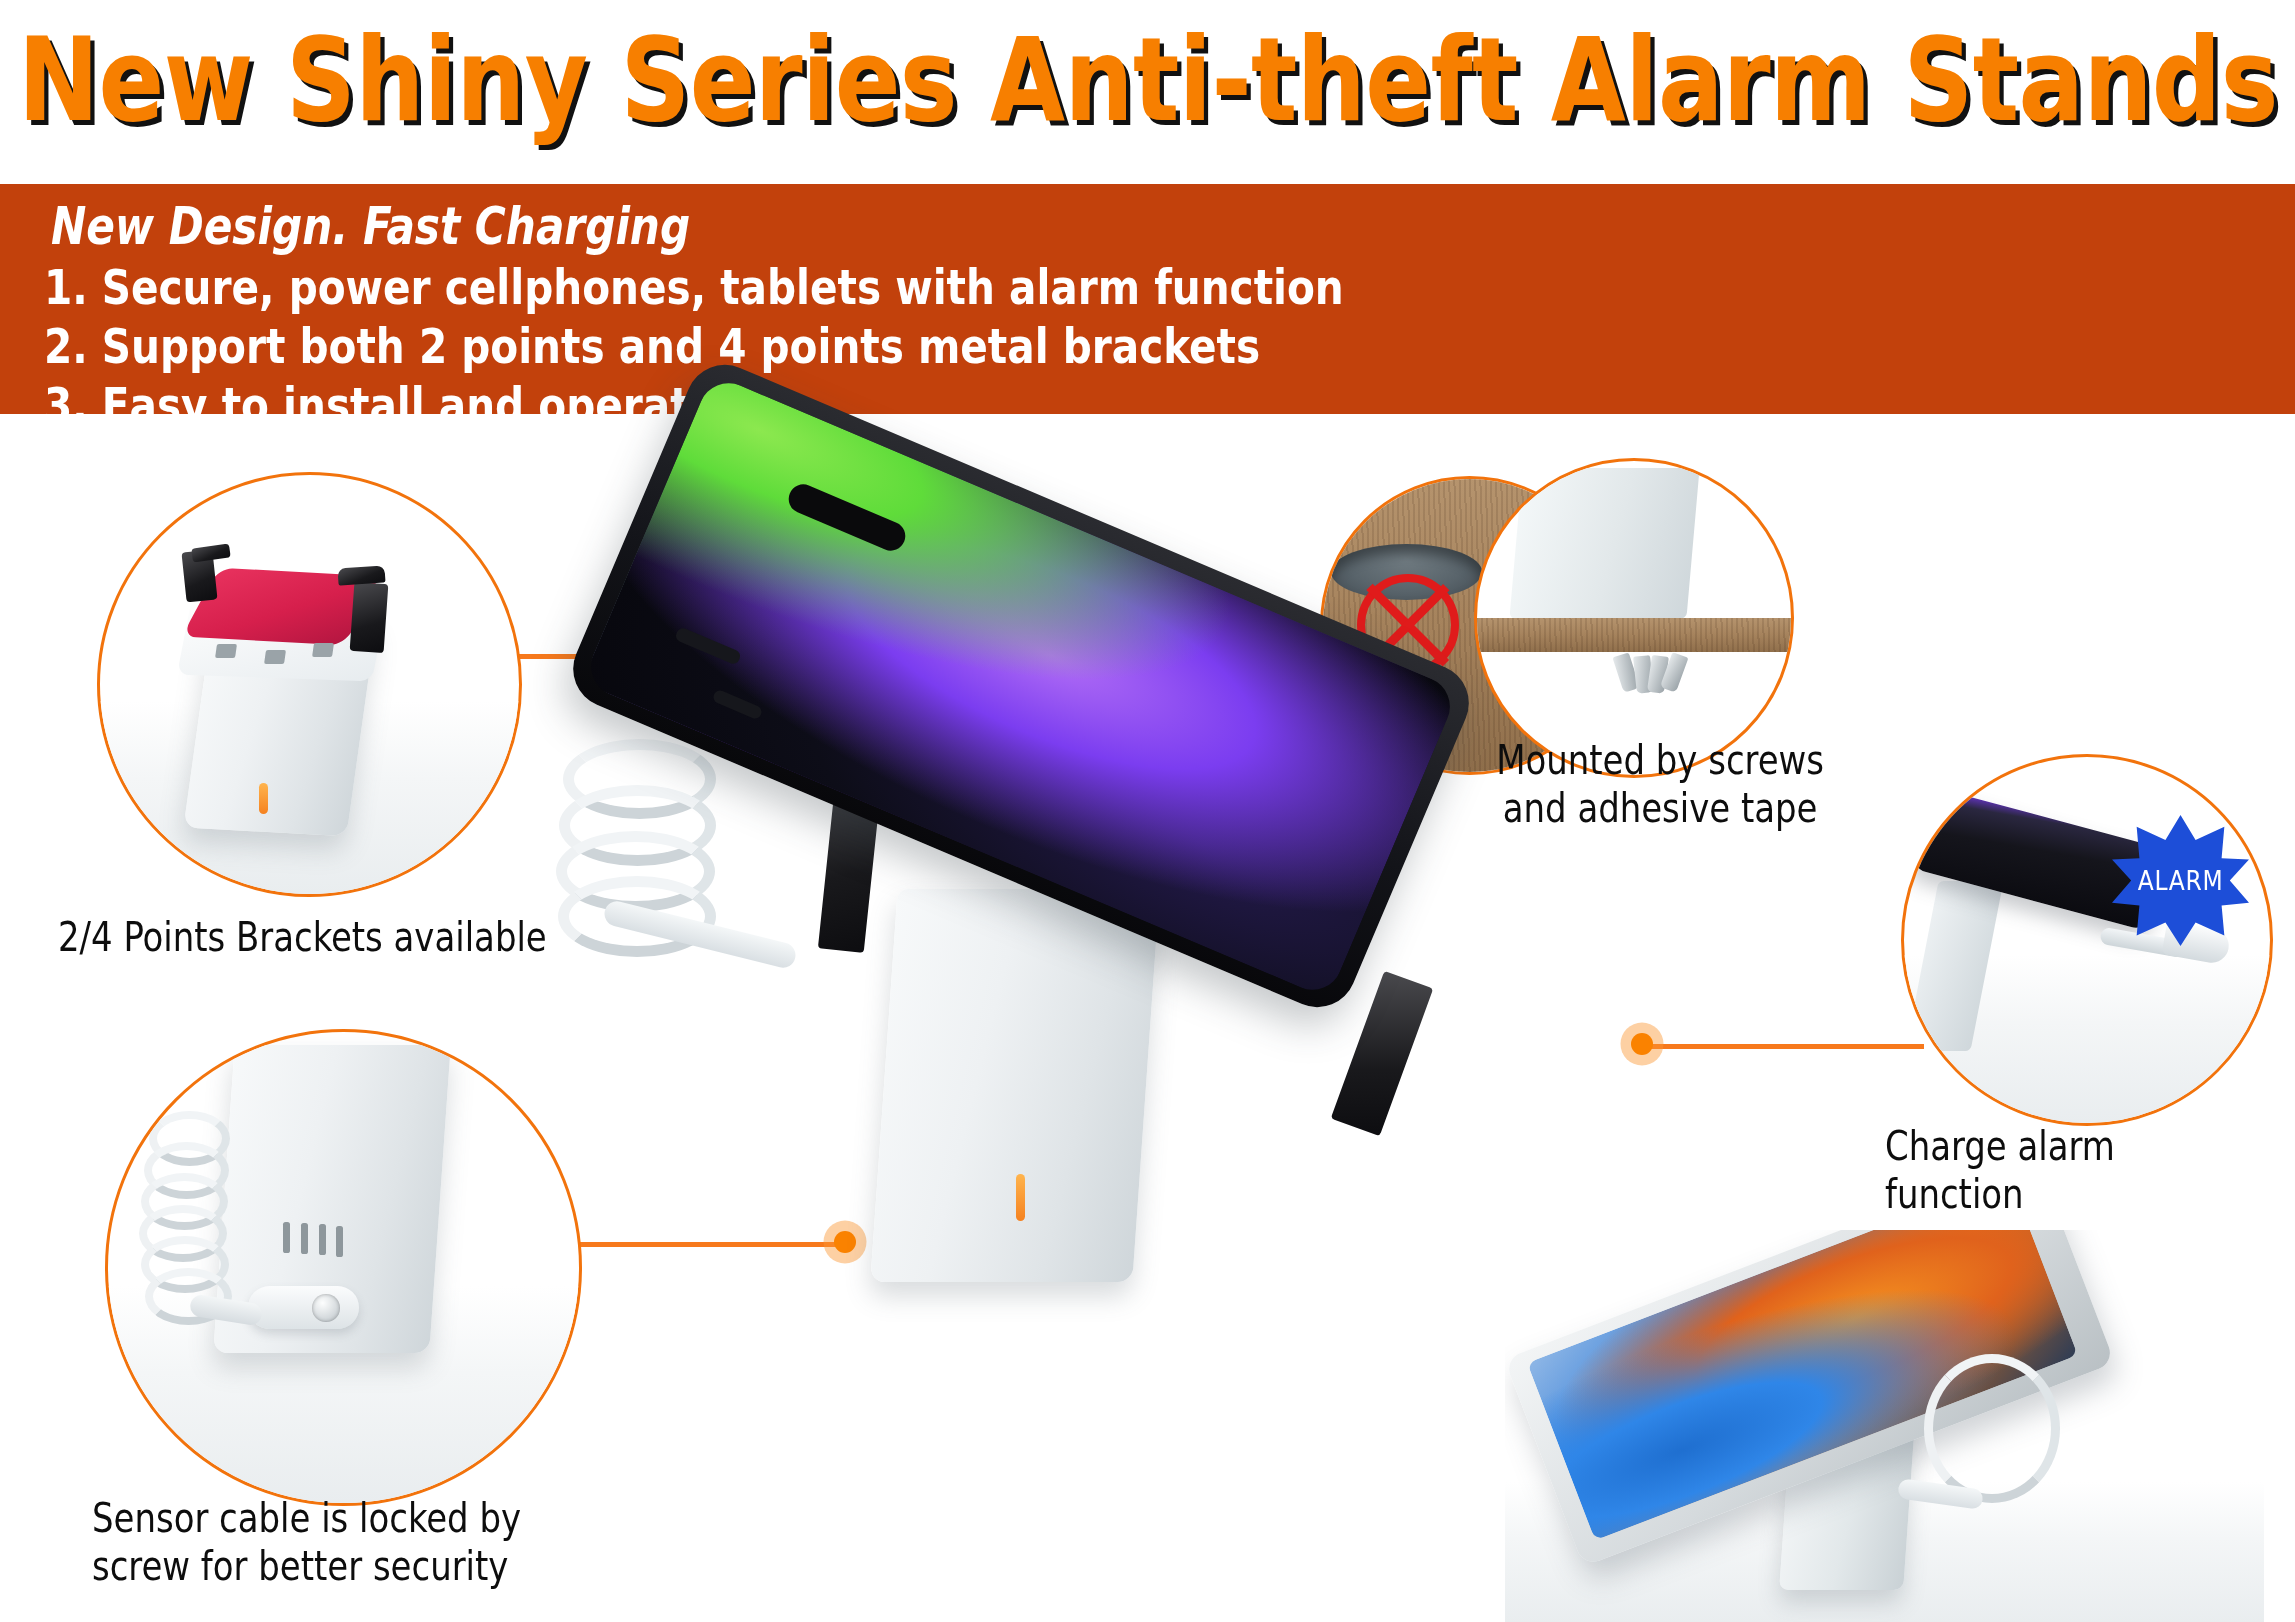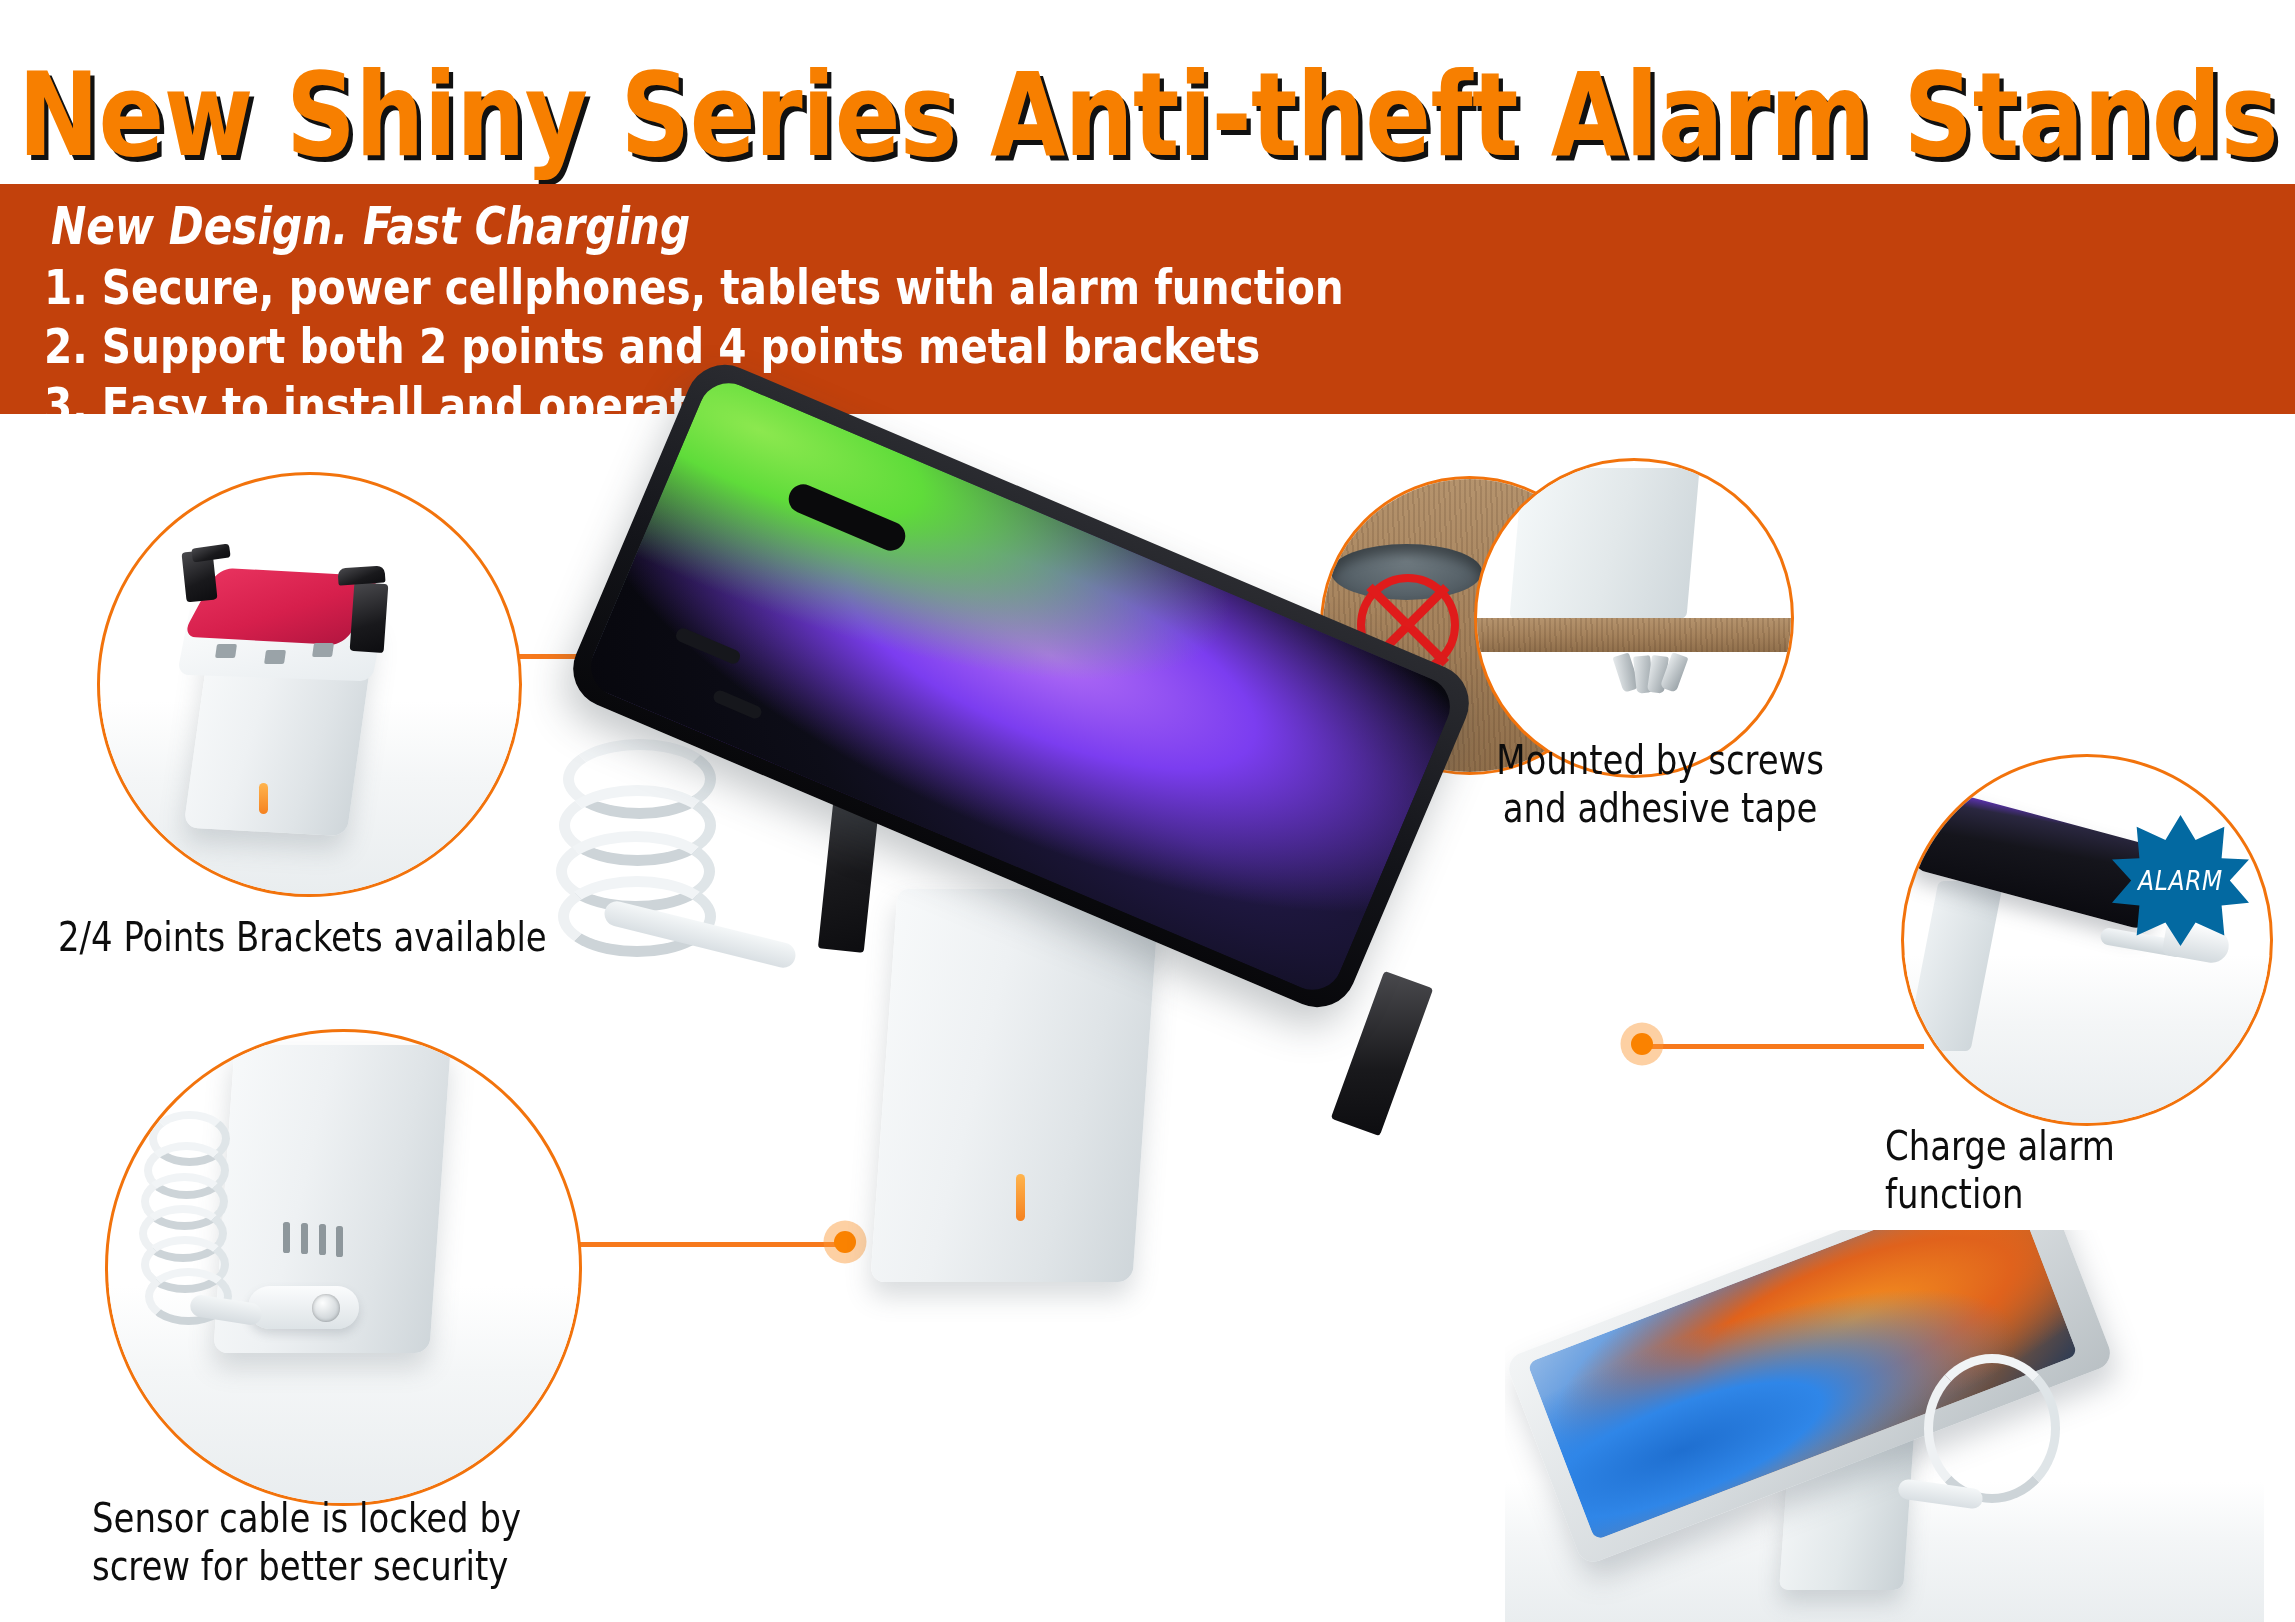--- a/index.html
+++ b/index.html
@@ -6,21 +6,21 @@
   body{
     width:2295px;height:1623px;position:relative;overflow:hidden;
     font-family:"Liberation Sans", sans-serif;
     background:#ffffff;
   }
   .stage{position:absolute;inset:0;}
 
   
   #title-bar{
     position:absolute;left:0;top:22px;width:2295px;height:151px;
-    display:flex;align-items:flex-end;justify-content:center;
+    display:flex;align-items:flex-start;justify-content:center;
   }
   #title-text{
     font-family:"Liberation Sans Narrow","DejaVu Sans Condensed","Liberation Sans",sans-serif;
     font-weight:bold;
     font-size:116px;
     letter-spacing:-0.7px;
     color:#F77F00;
     transform:scaleX(0.93);
     white-space:nowrap;
     text-shadow:4.6px 4.6px 0 #111111;
@@ -188,24 +188,24 @@
   }
   .no-sign:before{transform:translate(-50%,-50%) rotate(45deg);}
   .no-sign:after{transform:translate(-50%,-50%) rotate(-45deg);}
   .screw{
     position:absolute;width:17px;height:37px;background:linear-gradient(100deg,#e6eaec,#9aa3a8);
     border-radius:2.6px 2.6px 5.2px 5.2px;transform-origin:top center;
   }
 
   
   .starburst{
-    position:absolute;width:137px;height:131px;background:#0369a1;
+    position:absolute;width:137px;height:131px;background:#1d4ed8;
     clip-path:polygon(50% 0%,61% 19%,82% 9%,80% 33%,100% 34%,86% 50%,100% 67%,80% 69%,82% 92%,
                       61% 82%,50% 100%,39% 82%,18% 92%,20% 69%,0% 67%,14% 50%,0% 34%,20% 33%,18% 9%,39% 19%);
-    display:flex;align-items:center;justify-content:center;font-style:italic;
+    display:flex;align-items:center;justify-content:center;
   }
   .starburst span{
     font-family:"Liberation Sans Narrow","DejaVu Sans Condensed","Liberation Sans",sans-serif;
     color:#fff;font-size:26px;letter-spacing:0.7px;
   }
 </style>
 </head>
 <body>
 
 <div class="stage">

